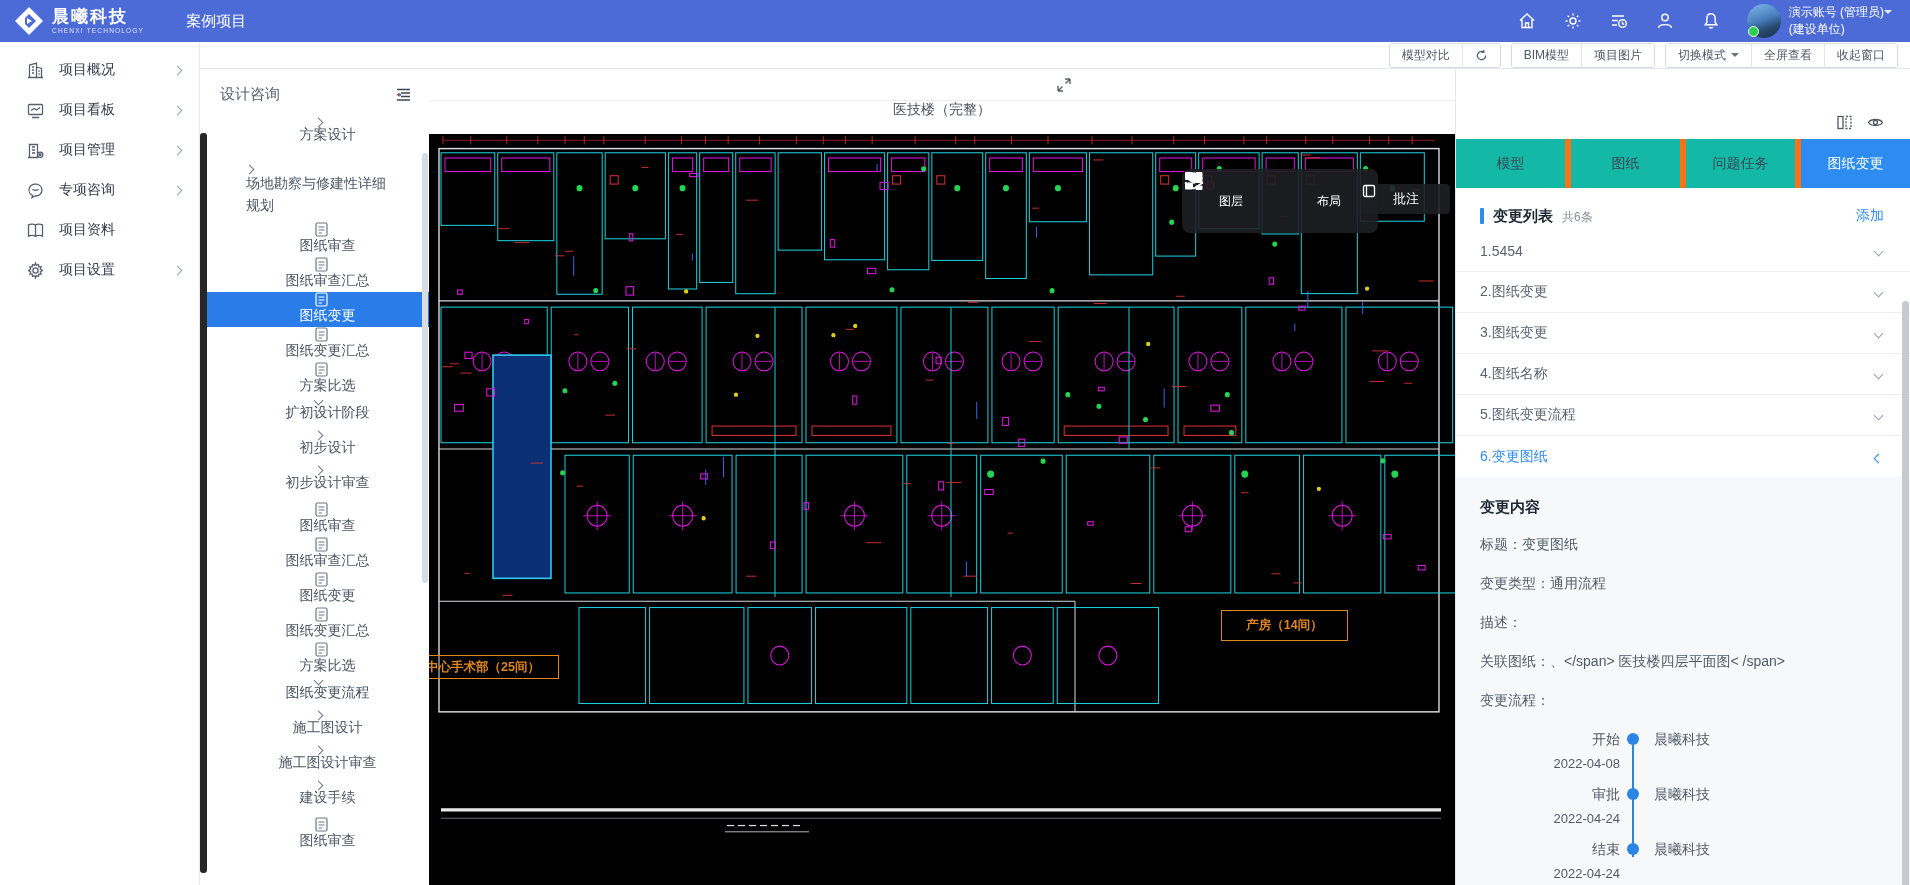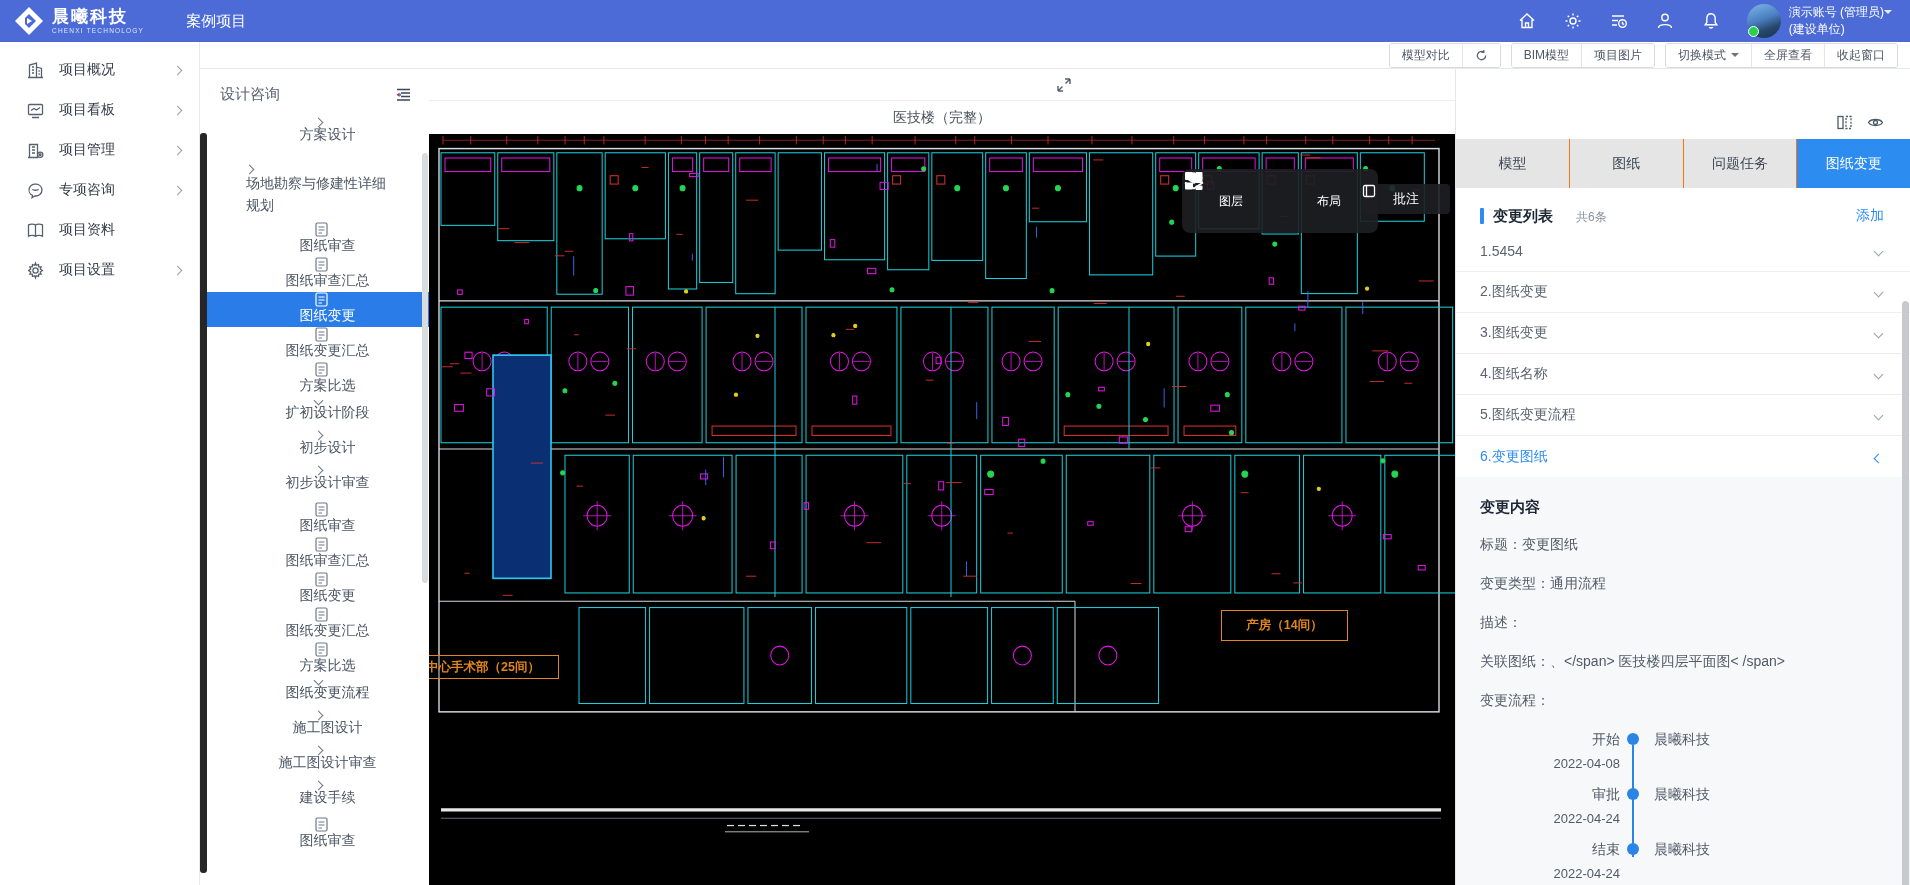--- a/index.html
+++ b/index.html
@@ -57,48 +57,48 @@
   .t-item.sel .ticn{color:#fff;}
   .t-item.wrap{align-items:flex-start;padding-top:7px;padding-bottom:6px;}
   .t-item.wrap .ticn{margin-top:5px;}
   .t-item.wrap .tlabel{width:150px;line-height:1.55;}
   .tree-scroll-dark{position:absolute;left:0;top:64px;bottom:12px;width:7px;background:#262626;border-radius:3px;}
   .tree-scroll-light{position:absolute;right:1px;top:84px;height:430px;width:6px;background:#d9dcdf;border-radius:3px;}
   
   .viewer{flex:1;display:flex;flex-direction:column;min-width:0;background:#fff;}
   .v-tophead{height:32px;border-bottom:1px solid #ededed;position:relative;}
   .v-resize{position:absolute;left:61%;top:7px;width:18px;height:18px;cursor:pointer;color:#55606c;}
-  .v-titlerow{height:33px;display:flex;align-items:center;justify-content:center;font-size:14px;color:#49525d;}
+  .v-titlerow{height:33px;display:flex;align-items:flex-start;justify-content:center;font-size:14px;color:#49525d;}
   .canvas{flex:1;background:#000;position:relative;overflow:hidden;}
   .canvas svg{position:absolute;inset:0;}
   .ov-main{position:absolute;left:753px;top:35px;width:196px;height:64px;background:rgba(30,31,34,.9);
     border-radius:8px;display:flex;align-items:center;justify-content:space-around;color:#fff;}
   .ov-btn{display:flex;flex-direction:column;align-items:center;gap:4px;font-size:12px;cursor:pointer;}
   .ov-btn svg{width:24px;height:24px;}
   .ov-note{position:absolute;left:933px;top:50px;width:88px;height:30px;background:rgba(30,31,34,.9);
     border-radius:4px;display:flex;align-items:center;justify-content:center;gap:7px;color:#fff;font-size:13px;cursor:pointer;}
   .ov-note svg{width:14px;height:14px;}
   .cad-label{position:absolute;border:1.5px solid #e0861d;color:#e0861d;font-size:12.5px;font-weight:bold;
     display:flex;align-items:center;justify-content:center;background:rgba(0,0,0,.25);white-space:nowrap;}
   .lbl-ward{left:792px;top:476px;width:127px;height:31px;}
   .lbl-surg{left:-22px;top:521px;width:152px;height:24px;}
   
   .rp{width:455px;border-left:1px solid #e3e6ea;display:flex;flex-direction:column;background:#fff;flex:none;position:relative;}
   .rp-head{height:70px;position:relative;}
   .rp-head .rpicons{position:absolute;right:26px;bottom:8px;display:flex;gap:14px;color:#4e5a66;}
   .rp-head .rpicons svg{width:17px;height:17px;cursor:pointer;}
   .rp-tabs{height:49px;display:flex;flex:none;}
   .rtab{flex:1;display:flex;align-items:center;justify-content:center;font-size:14px;color:#3c4754;
-    background:#e5e5e5;border-right:1px solid #f97316;cursor:pointer;}
+    background:#14b8a6;border-right:6px solid #f97316;cursor:pointer;}
   .rtab:last-child{border-right:none;}
   .rtab.active{background:#2d8cf0;color:#fff;}
   .cl-head{display:flex;align-items:center;padding:0 26px 0 24px;margin-top:17px;height:22px;}
   .cl-bar{width:4px;height:16px;background:#2d8cf0;margin-right:9px;border-radius:1px;}
   .cl-title{font-size:15px;font-weight:bold;color:#1c2733;}
-  .cl-count{font-size:12px;color:#8a919b;margin-left:23px;padding-top:2px;}
+  .cl-count{font-size:12px;color:#8a919b;margin-left:9px;padding-top:2px;}
   .cl-add{margin-left:auto;font-size:14px;color:#2d8cf0;cursor:pointer;}
   .cl-list{margin-top:4px;}
   .cl-item{height:41px;display:flex;align-items:center;padding:0 28px 0 24px;font-size:14px;color:#5a6470;
     border-bottom:1px solid #eceef1;cursor:pointer;}
   .cl-item .chev{margin-left:auto;color:#9aa1aa;}
   .cl-item.active{color:#2d8cf0;border-bottom:none;}
   .cl-item.active .chev{color:#2d8cf0;}
   .detail{background:#f7f8fa;padding:21px 24px 10px;flex:1;min-height:0;}
   .d-heading{font-size:15px;font-weight:bold;color:#1c2733;margin-bottom:19px;}
   .d-field{font-size:14px;color:#515b68;margin-bottom:21px;}

